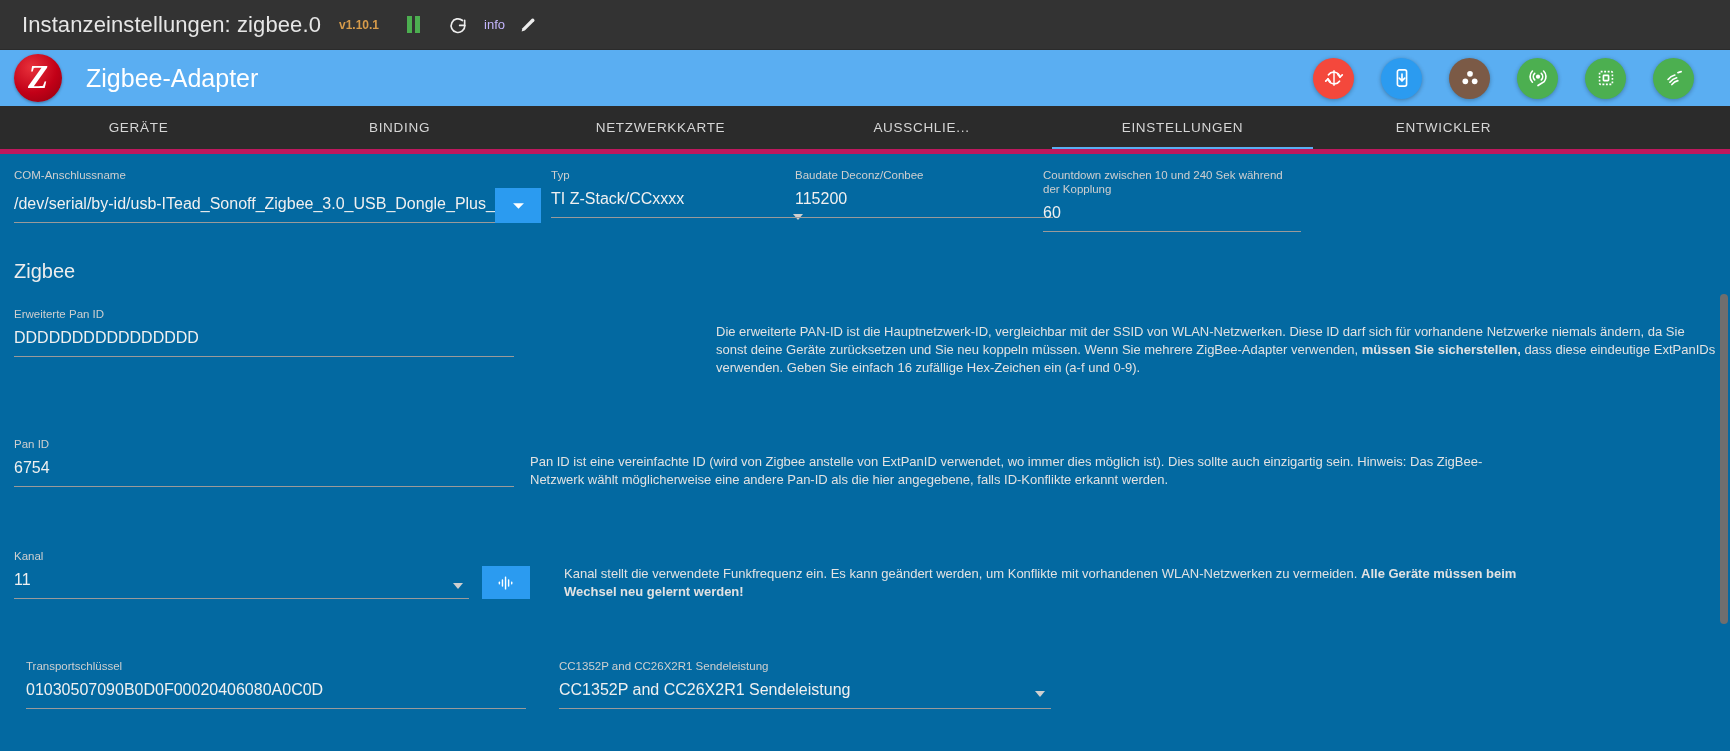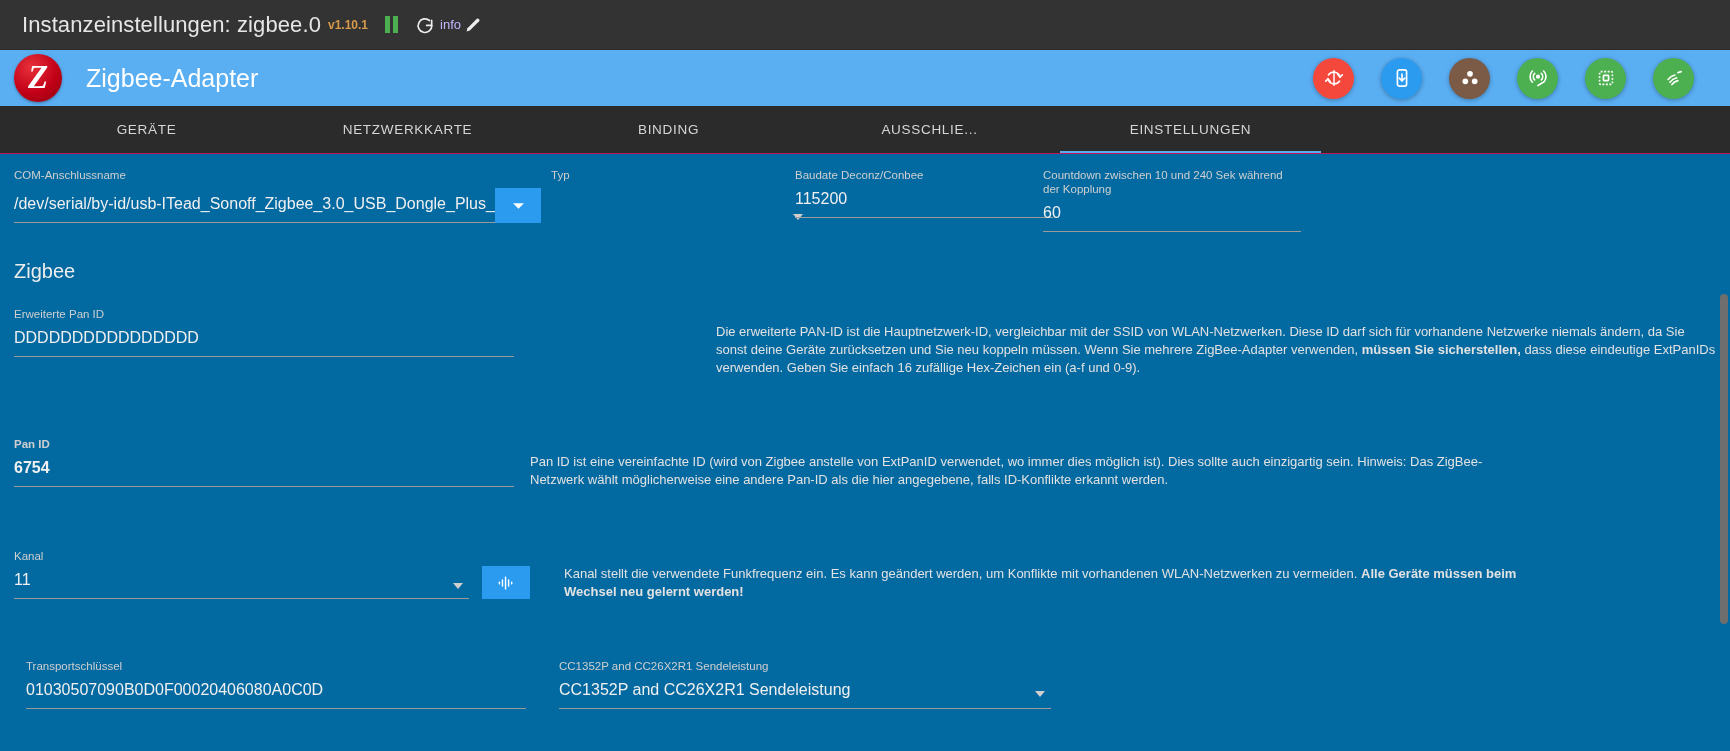--- a/index.html
+++ b/index.html
@@ -11,21 +11,21 @@
     overflow: hidden;
   }
 
   
   .titlebar {
     height: 50px;
     background: #333333;
     display: flex;
     align-items: center;
     padding-left: 22px;
-    gap: 3px;
+    gap: 14px;
     border-bottom: 1px solid #2b2b2b;
   }
   .titlebar-title {
     font-size: 22px;
     color: #e6e6e6;
     font-weight: 400;
     letter-spacing: .1px;
     white-space: nowrap;
   }
   .version {
@@ -92,22 +92,22 @@
     box-shadow: 0 1px 4px rgba(0,0,0,.30);
   }
   .circ-btn svg { display: block; }
 
   
   .tabbar {
     height: 48px;
     background: #2b2b2b;
     display: flex;
     align-items: stretch;
-    border-bottom: 1px solid #be185d;
-    padding-left: 16px;
+    border-bottom: 5px solid #be185d;
+    padding-left: 8px;
   }
   .tab {
     flex: 0 0 261px;
     display: flex; align-items: center; justify-content: center;
     color: #d6d6d6;
     font-size: 13.5px;
     letter-spacing: .7px;
     cursor: pointer;
     position: relative;
     user-select: none;
@@ -269,30 +269,33 @@
     </div>
 
   </div>
 </div>
 
 <div class="tabbar">
   <div class="tab">
     <span>GERÄTE</span>
   </div>
   <div class="tab">
+    <span>BINDING</span>
+  </div>
+  <div class="tab">
     <span>NETZWERKKARTE</span>
-  </div>
-  <div class="tab">
-    <span>BINDING</span>
   </div>
   <div class="tab">
     <span>AUSSCHLIE...</span>
   </div>
   <div class="tab active">
     <span>EINSTELLUNGEN</span>
+  </div>
+  <div class="tab">
+    <span>ENTWICKLER</span>
   </div>
 </div>
 
 <div class="content">
 
   <div class="scrollbar"></div>
 
   <div class="row" style="padding-top:6px;">
 
     <div class="field" style="width:552px;">
@@ -302,20 +305,21 @@
         <div class="blue-sq-btn">
           <svg width="13" height="13" viewBox="0 0 12 12">
               <path d="M1 4l5 5 5-5z" fill="#fff"></path>
             </svg>
         </div>
       </div>
     </div>
 
     <div class="field" style="width:258px; margin-left:-15px;">
       <div class="field-label">Typ</div>
+      <div class="field-value select">TI Z-Stack/CCxxxx</div>
       <div class="caret"></div>
     </div>
 
     <div class="field" style="width:258px; margin-left:-14px;">
       <div class="field-label">Baudate Deconz/Conbee</div>
       <div class="field-value">115200</div>
     </div>
 
     <div class="field" style="width:258px; margin-left:-10px;">
       <div class="field-label" style="height:28px;">Countdown zwischen 10 und 240 Sek während
@@ -331,21 +335,21 @@
     <div class="field" style="width:500px;">
       <div class="field-label">Erweiterte Pan ID</div>
       <div class="field-value">DDDDDDDDDDDDDDDD</div>
     </div>
     <div class="desc" style="width:1000px; margin-left:16px; padding-top:24px;">
       <span>Die erweiterte PAN-ID ist die Hauptnetzwerk-ID, vergleichbar mit der SSID von WLAN-Netzwerken. Diese ID darf sich für vorhandene Netzwerke niemals ändern, da Sie sonst deine Geräte zurücksetzen und Sie neu koppeln müssen. Wenn Sie mehrere ZigBee-Adapter verwenden, </span><b>müssen Sie sicherstellen,</b><span> dass diese eindeutige ExtPanIDs verwenden. Geben Sie einfach 16 zufällige Hex-Zeichen ein (a-f und 0-9).</span>
     </div>
   </div>
 
   <div class="row" style="margin-top:52px;">
-    <div class="field" style="width:500px;font-weight:bold;">
+    <div class="field" style="width:500px;">
       <div class="field-label">Pan ID</div>
       <div class="field-value">6754</div>
     </div>
     <div class="desc" style="width:1000px; margin-left:16px; padding-top:24px;">Pan ID ist eine vereinfachte ID (wird von Zigbee anstelle von ExtPanID verwendet, wo immer dies möglich ist). Dies sollte auch einzigartig sein. Hinweis: Das ZigBee-Netzwerk wählt möglicherweise eine andere Pan-ID als die hier angegebene, falls ID-Konflikte erkannt werden.</div>
   </div>
 
   <div class="row" style="margin-top:52px;">
     <div class="field" style="width:455px; position:relative;">
       <div class="field-label">Kanal</div>
       <div class="field-value select">11</div>

